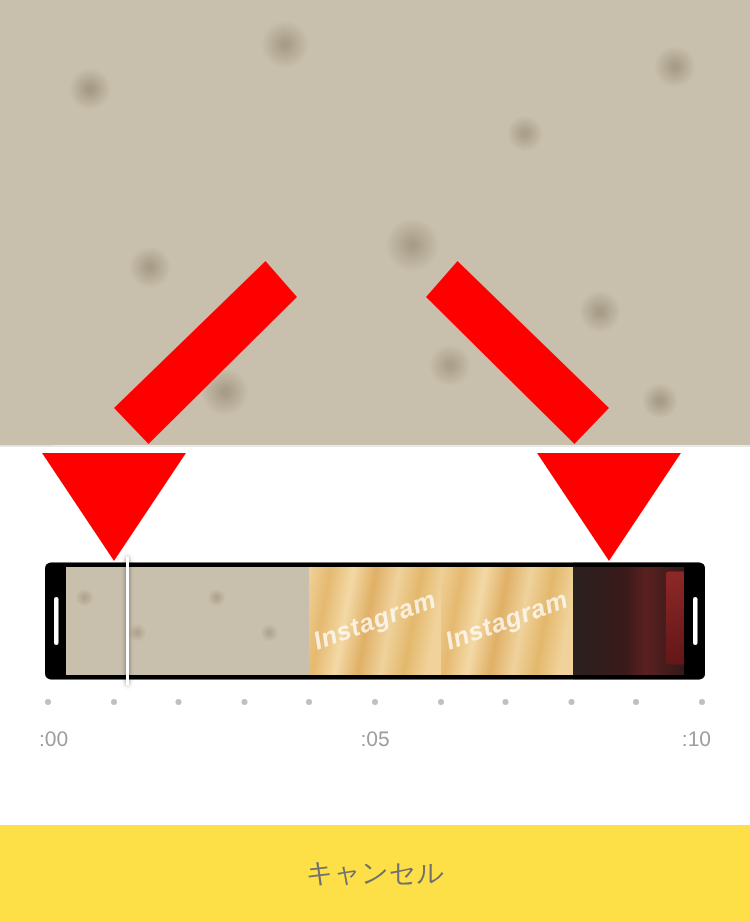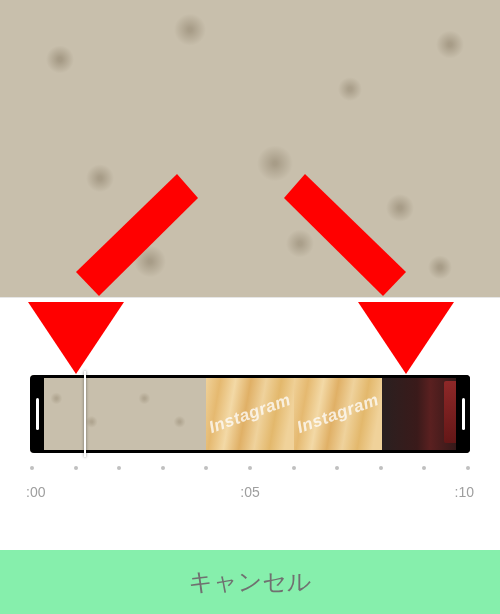--- a/index.html
+++ b/index.html
@@ -180,22 +180,22 @@
     left: 0;
     width: 500px;
     height: 64px;
     display: flex;
   }
   .button-bar .btn {
     flex: 1;
     display: flex;
     align-items: center;
     justify-content: center;
-    font-size: 24px;
-    background: #86efac;
+    font-size: 18px;
+    background: #fde047;
     border: none;
     outline: none;
   }
   .btn.cancel { color: #707070; font-weight: 400; }
   .btn.done   { color: #222; font-weight: 700; }
   .arrow {
     position: absolute;
     pointer-events: none;
   }
   .arrow svg { display: block; }

